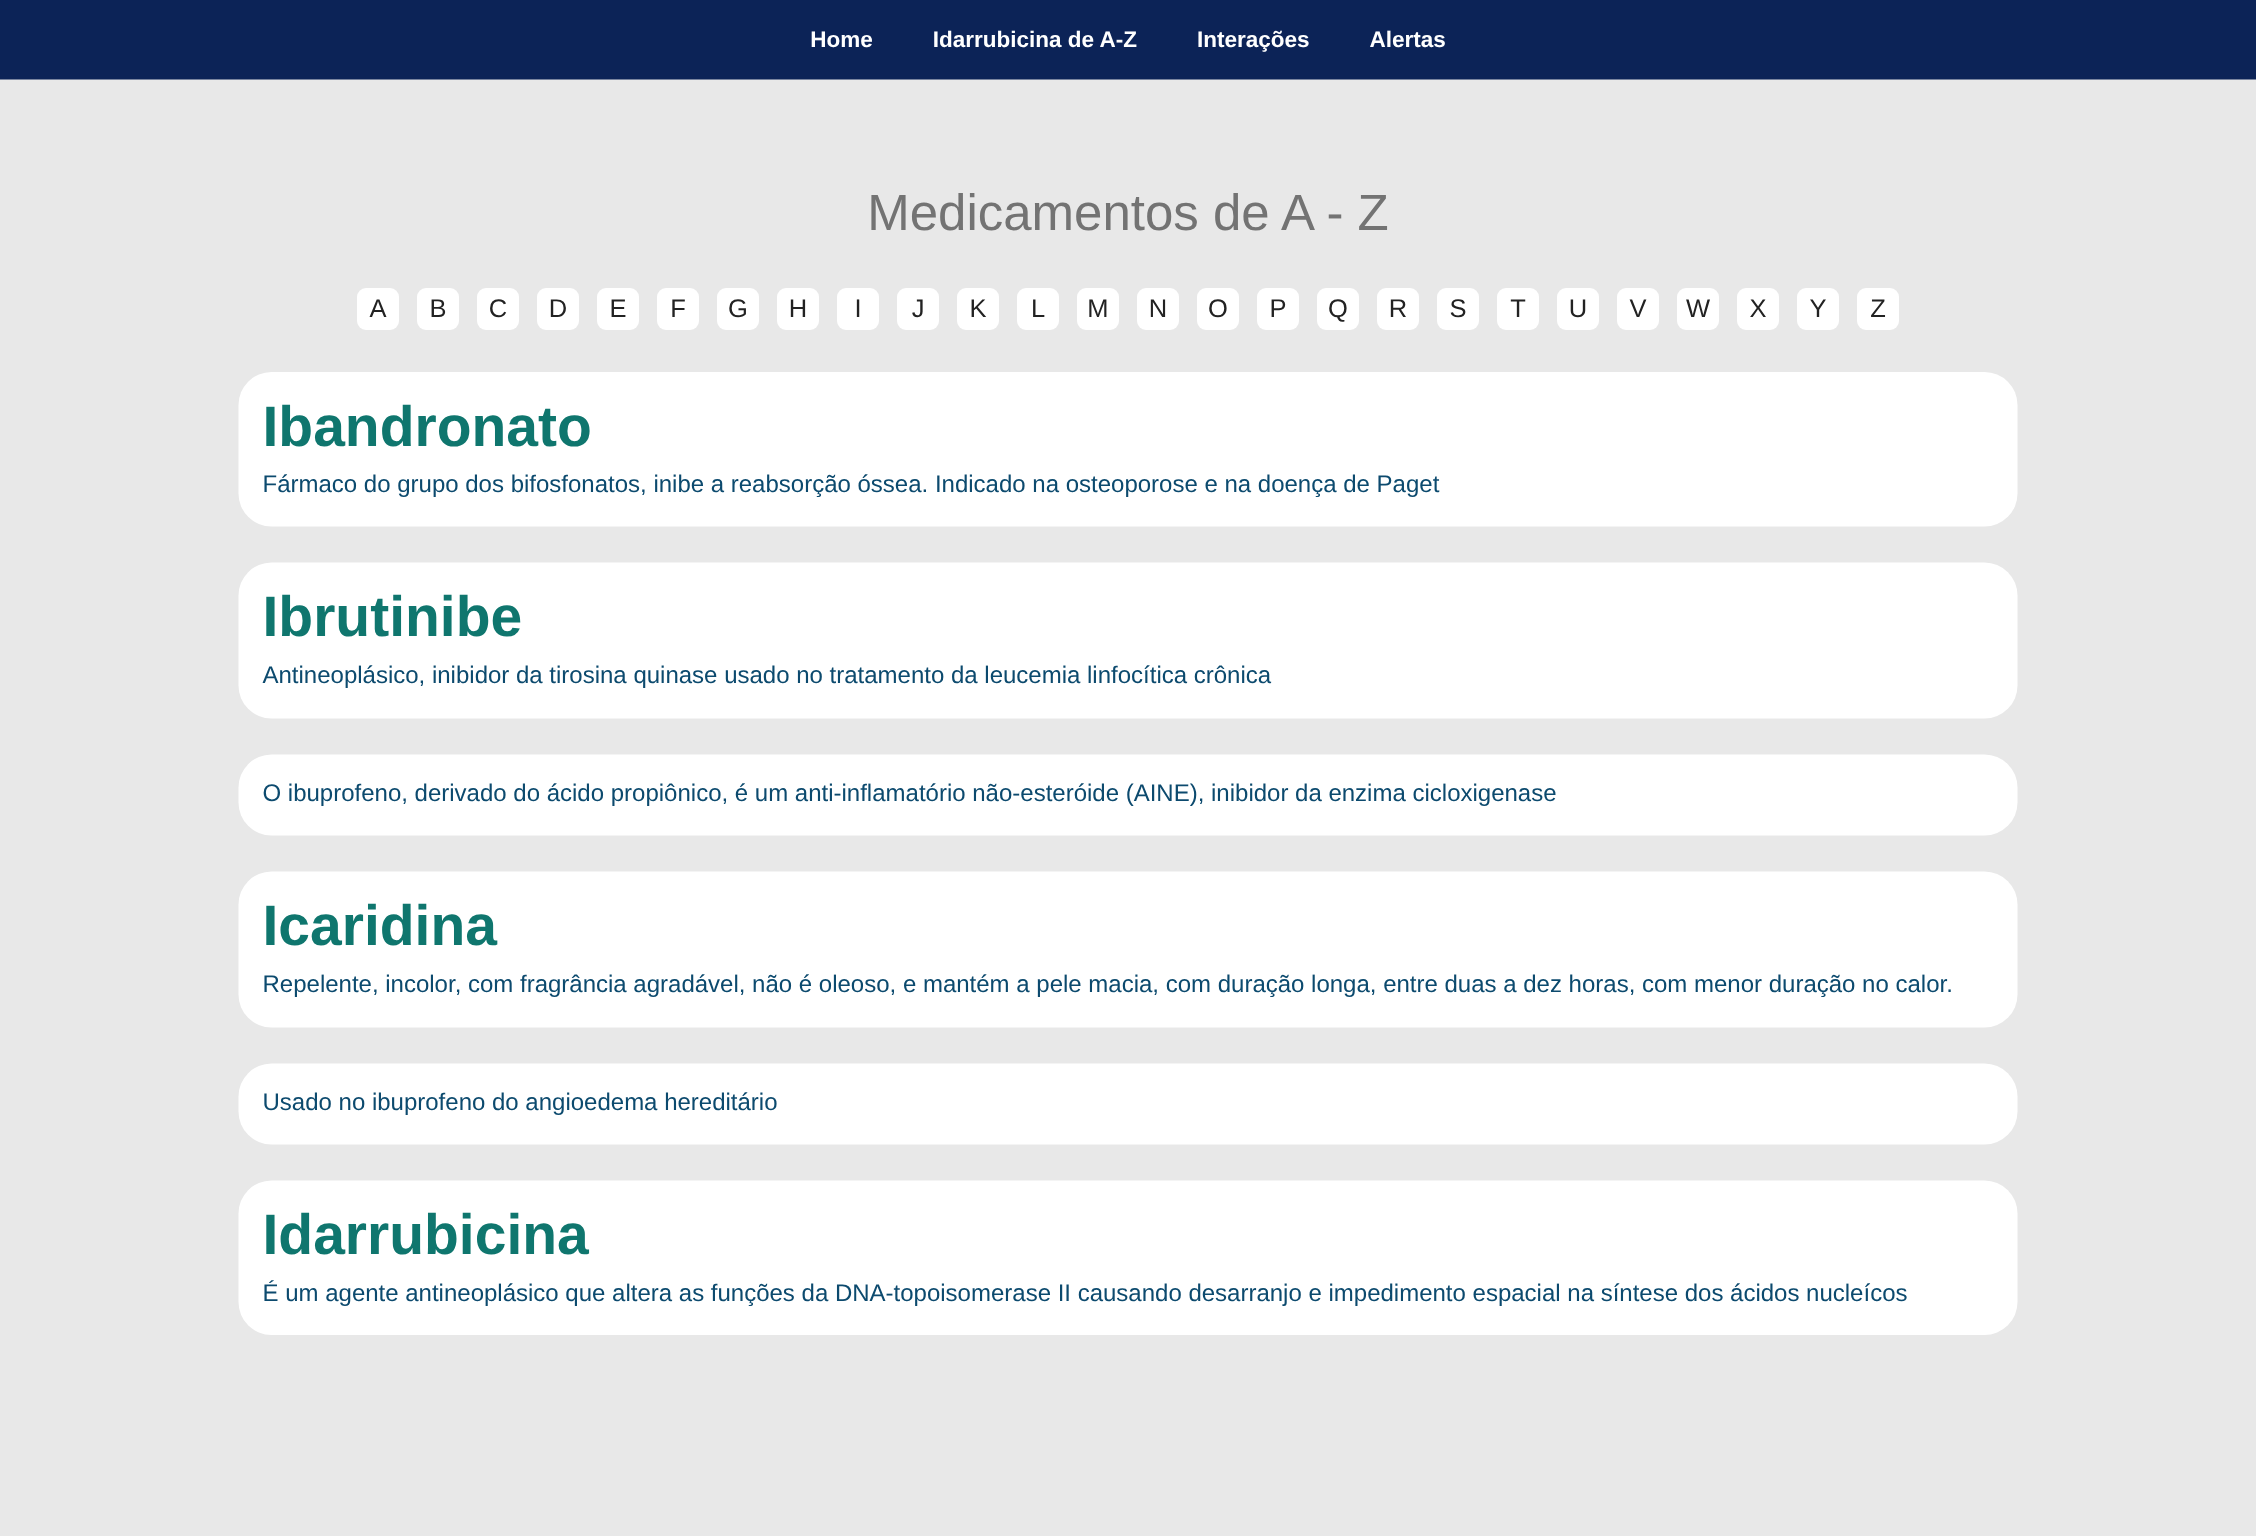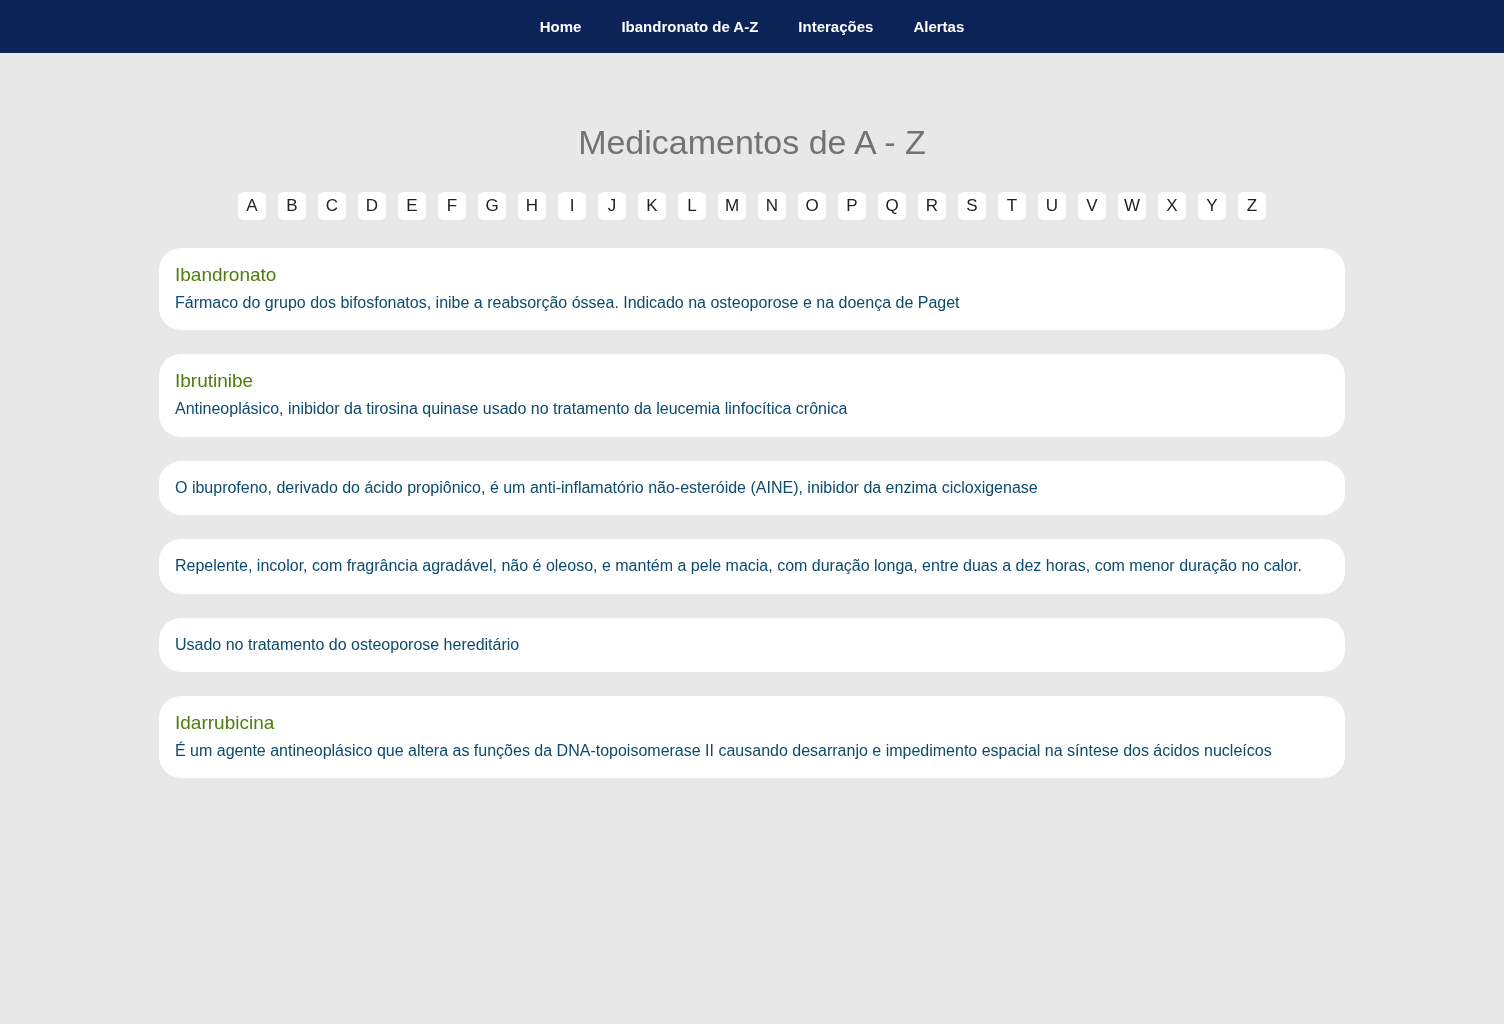--- a/index.html
+++ b/index.html
@@ -65,37 +65,37 @@
       flex-direction: column;
       gap: 24px;
     }
     .med-card {
       background-color: #ffffff;
       border-radius: 22px;
       padding: 16px 16px 16px 16px;
       cursor: pointer;
     }
     .med-name {
-      font-size: 19px;
-      font-weight: 400;
-      color: #4d7c0f;
+      font-size: 38px;
+      font-weight: 700;
+      color: #0f766e;
       margin-bottom: 6px;
     }
     .med-desc {
       font-size: 16px;
       color: #0c4a6e;
       line-height: 1.4;
     }
   </style>
 </head>
 <body>
 
 <nav class="navbar">
   <a>Home</a>
-  <a>Ibandronato de A-Z</a>
+  <a>Idarrubicina de A-Z</a>
   <a>Interações</a>
   <a>Alertas</a>
 </nav>
 
 <div class="container">
   <h1 class="page-title">Medicamentos de A - Z</h1>
 
   <div class="alphabet-nav">
     <button class="letter-btn">A</button>
     <button class="letter-btn">B</button>
@@ -131,23 +131,24 @@
       <p class="med-desc">Fármaco do grupo dos bifosfonatos, inibe a reabsorção óssea. Indicado na osteoporose e na doença de Paget</p>
     </div>
     <div class="med-card">
       <h2 class="med-name">Ibrutinibe</h2>
       <p class="med-desc">Antineoplásico, inibidor da tirosina quinase usado no tratamento da leucemia linfocítica crônica</p>
     </div>
     <div class="med-card">
       <p class="med-desc">O ibuprofeno, derivado do ácido propiônico, é um anti-inflamatório não-esteróide (AINE), inibidor da enzima cicloxigenase</p>
     </div>
     <div class="med-card">
+      <h2 class="med-name">Icaridina</h2>
       <p class="med-desc">Repelente, incolor, com fragrância agradável, não é oleoso, e mantém a pele macia, com duração longa, entre duas a dez horas, com menor duração no calor.</p>
     </div>
     <div class="med-card">
-      <p class="med-desc">Usado no tratamento do osteoporose hereditário</p>
+      <p class="med-desc">Usado no ibuprofeno do angioedema hereditário</p>
     </div>
     <div class="med-card">
       <h2 class="med-name">Idarrubicina</h2>
       <p class="med-desc">É um agente antineoplásico que altera as funções da DNA-topoisomerase II causando desarranjo e impedimento espacial na síntese dos ácidos nucleícos</p>
     </div>
   </div>
 </div>
 
 </body></html>

